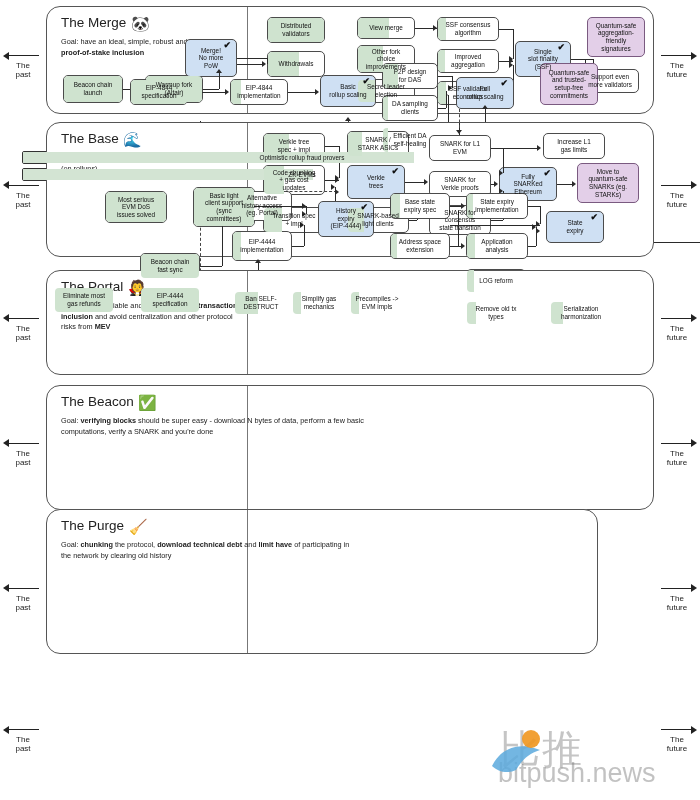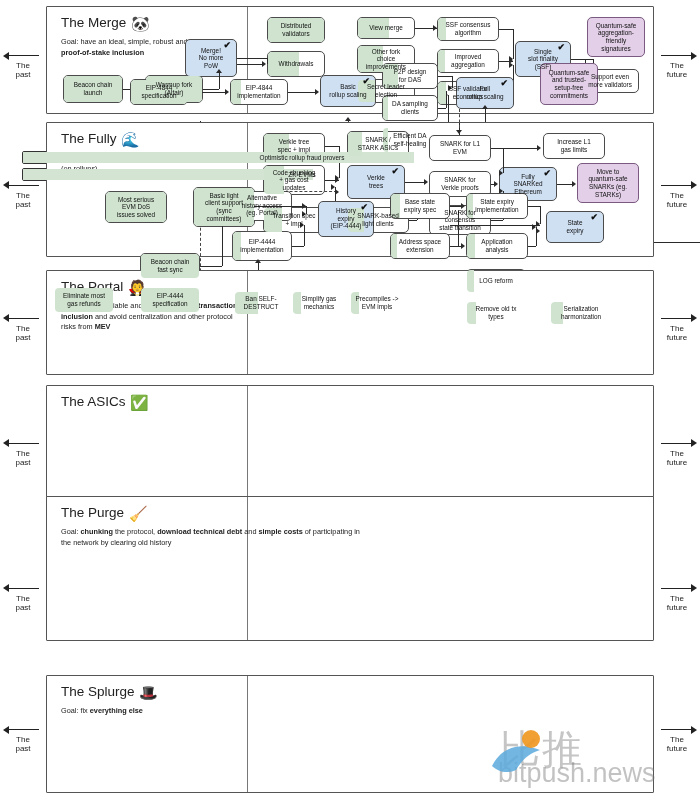--- a/index.html
+++ b/index.html
@@ -10,21 +10,21 @@
     font-family: "Liberation Sans", sans-serif;
     color: #1a1a1a;
     overflow: hidden;
   }
   #root { position: relative; width: 700px; height: 800px; }
 
   
   .section {
     position: absolute;
     border: 1.4px solid #555;
-    border-radius: 1px;
+    border-radius: 14px;
     background: #fff;
   }
   .divider {
     position: absolute;
     top: 0; bottom: 0;
     width: 0; border-left: 1.2px solid #777;
   }
   .past-arrow, .future-arrow {
     position: absolute;
     width: 46px; text-align: center;
@@ -350,21 +350,21 @@
     <div class="future-arrow" style="left: 654px; top: 51px;">
       <div class="arrow-line">
         <div class="shaft"></div>
         <div class="head"></div>
       </div>
       <div style="white-space: pre-line;">The
 future</div>
     </div>
     <div class="section" style="left: 46px; top: 122px; width: 608px; height: 135px;">
       <div class="divider" style="left: 200px;"></div>
-      <div class="sec-title" style="left: 14px; top: 8px;"><span>The Fully</span><span class="sec-emoji">🌊</span></div>
+      <div class="sec-title" style="left: 14px; top: 8px;"><span>The Base</span><span class="sec-emoji">🌊</span></div>
       <div class="sec-goal" style="left: 14px; top: 30px; width: 180px;">Goal: 100,000 <b>transactions per second</b> and beyond (on rollups)</div>
       <div class="node green" style="left: 58px; top: 68px; width: 62px; height: 32px;">
         <div class="fill" style="width: 100%;"></div>
         <span class="lbl">Most serious
 EVM DoS
 issues solved</span>
       </div>
       <div class="node green" style="left: 146px; top: 64px; width: 62px; height: 40px;">
         <div class="fill" style="width: 100%;"></div>
         <span class="lbl">Basic light
@@ -619,63 +619,59 @@
     <div class="future-arrow" style="left: 654px; top: 313.5px;">
       <div class="arrow-line">
         <div class="shaft"></div>
         <div class="head"></div>
       </div>
       <div style="white-space: pre-line;">The
 future</div>
     </div>
     <div class="section" style="left: 46px; top: 385px; width: 608px; height: 125px;">
       <div class="divider" style="left: 200px;"></div>
-      <div class="sec-title" style="left: 14px; top: 8px;"><span>The ASICs</span><span class="sec-emoji">✅</span></div>
+      <div class="sec-title" style="left: 14px; top: 8px;"><span>The Beacon</span><span class="sec-emoji">✅</span></div>
+      <div class="sec-goal" style="left: 14px; top: 30px; width: 330px;">Goal: <b>verifying blocks</b> should be super easy - download N bytes of data, perform a few basic computations, verify a SNARK and you're done</div>
     </div>
     <div class="past-arrow" style="left: 0px; top: 438.5px;">
       <div class="arrow-line">
         <div class="shaft"></div>
         <div class="head"></div>
       </div>
       <div style="white-space: pre-line;">The
 past</div>
     </div>
     <div class="future-arrow" style="left: 654px; top: 438.5px;">
       <div class="arrow-line">
         <div class="shaft"></div>
         <div class="head"></div>
       </div>
       <div style="white-space: pre-line;">The
 future</div>
     </div>
-    <div class="section" style="left: 46px; top: 496px; width: 608px; height: 145px;">
+    <div class="section" style="left: 46px; top: 509px; width: 552px; height: 145px;">
       <div class="divider" style="left: 200px;"></div>
       <div class="sec-title" style="left: 14px; top: 8px;"><span>The Purge</span><span class="sec-emoji">🧹</span></div>
-      <div class="sec-goal" style="left: 14px; top: 30px; width: 300px;">Goal: <b>chunking</b> the protocol, <b>download technical debt</b> and <b>simple costs</b> of participating in the network by clearing old history</div>
+      <div class="sec-goal" style="left: 14px; top: 30px; width: 300px;">Goal: <b>chunking</b> the protocol, <b>download technical debt</b> and <b>limit have</b> of participating in the network by clearing old history</div>
     </div>
     <div class="past-arrow" style="left: 0px; top: 583.5px;">
       <div class="arrow-line">
         <div class="shaft"></div>
         <div class="head"></div>
       </div>
       <div style="white-space: pre-line;">The
 past</div>
     </div>
     <div class="future-arrow" style="left: 654px; top: 583.5px;">
       <div class="arrow-line">
         <div class="shaft"></div>
         <div class="head"></div>
       </div>
       <div style="white-space: pre-line;">The
 future</div>
-    </div>
-    <div class="section" style="left: 46px; top: 675px; width: 608px; height: 118px;">
-      <div class="divider" style="left: 200px;"></div>
-      <div class="sec-title" style="left: 14px; top: 8px;"><span>The Splurge</span><span class="sec-emoji">🎩</span></div>
-      <div class="sec-goal" style="left: 14px; top: 30px; width: 180px;">Goal: fix <b>everything else</b></div>
     </div>
     <div class="past-arrow" style="left: 0px; top: 725px;">
       <div class="arrow-line">
         <div class="shaft"></div>
         <div class="head"></div>
       </div>
       <div style="white-space: pre-line;">The
 past</div>
     </div>
     <div class="future-arrow" style="left: 654px; top: 725px;">

